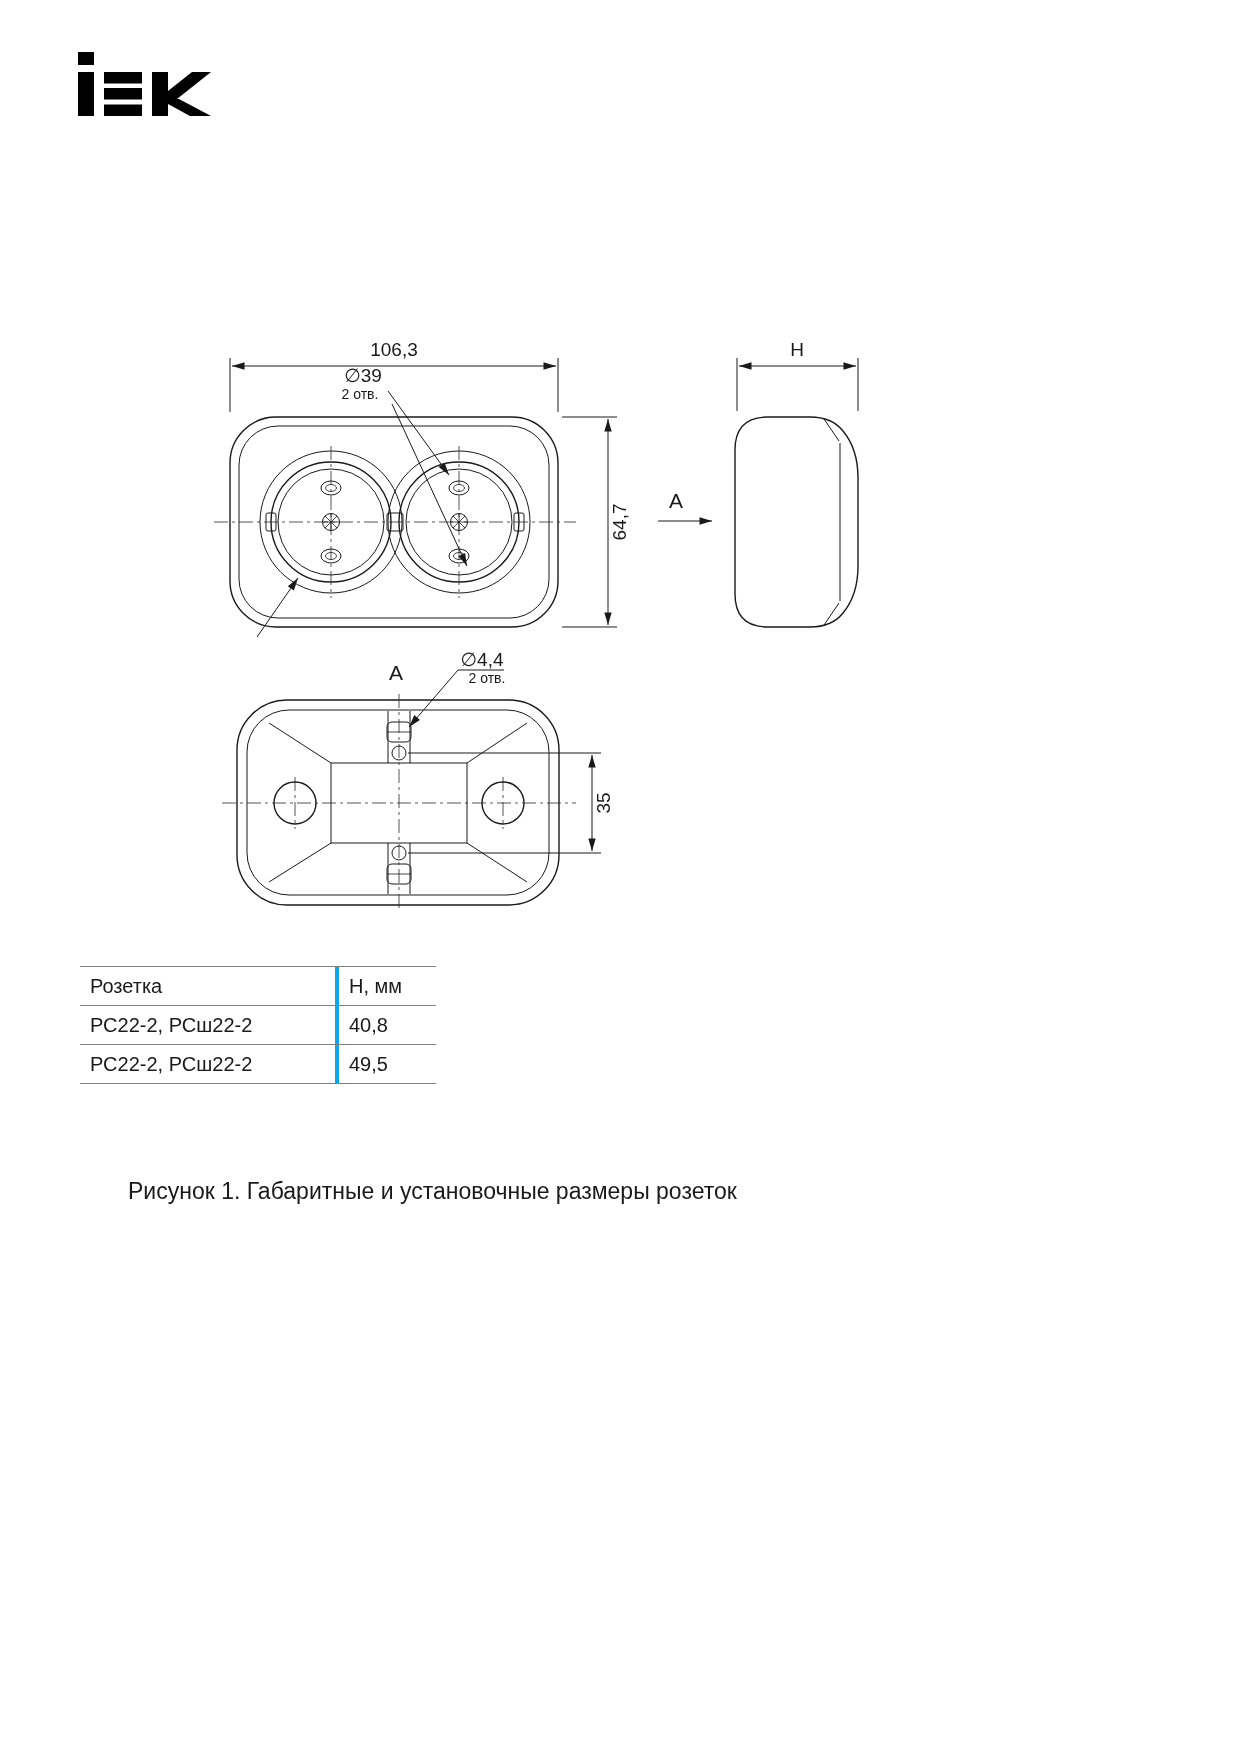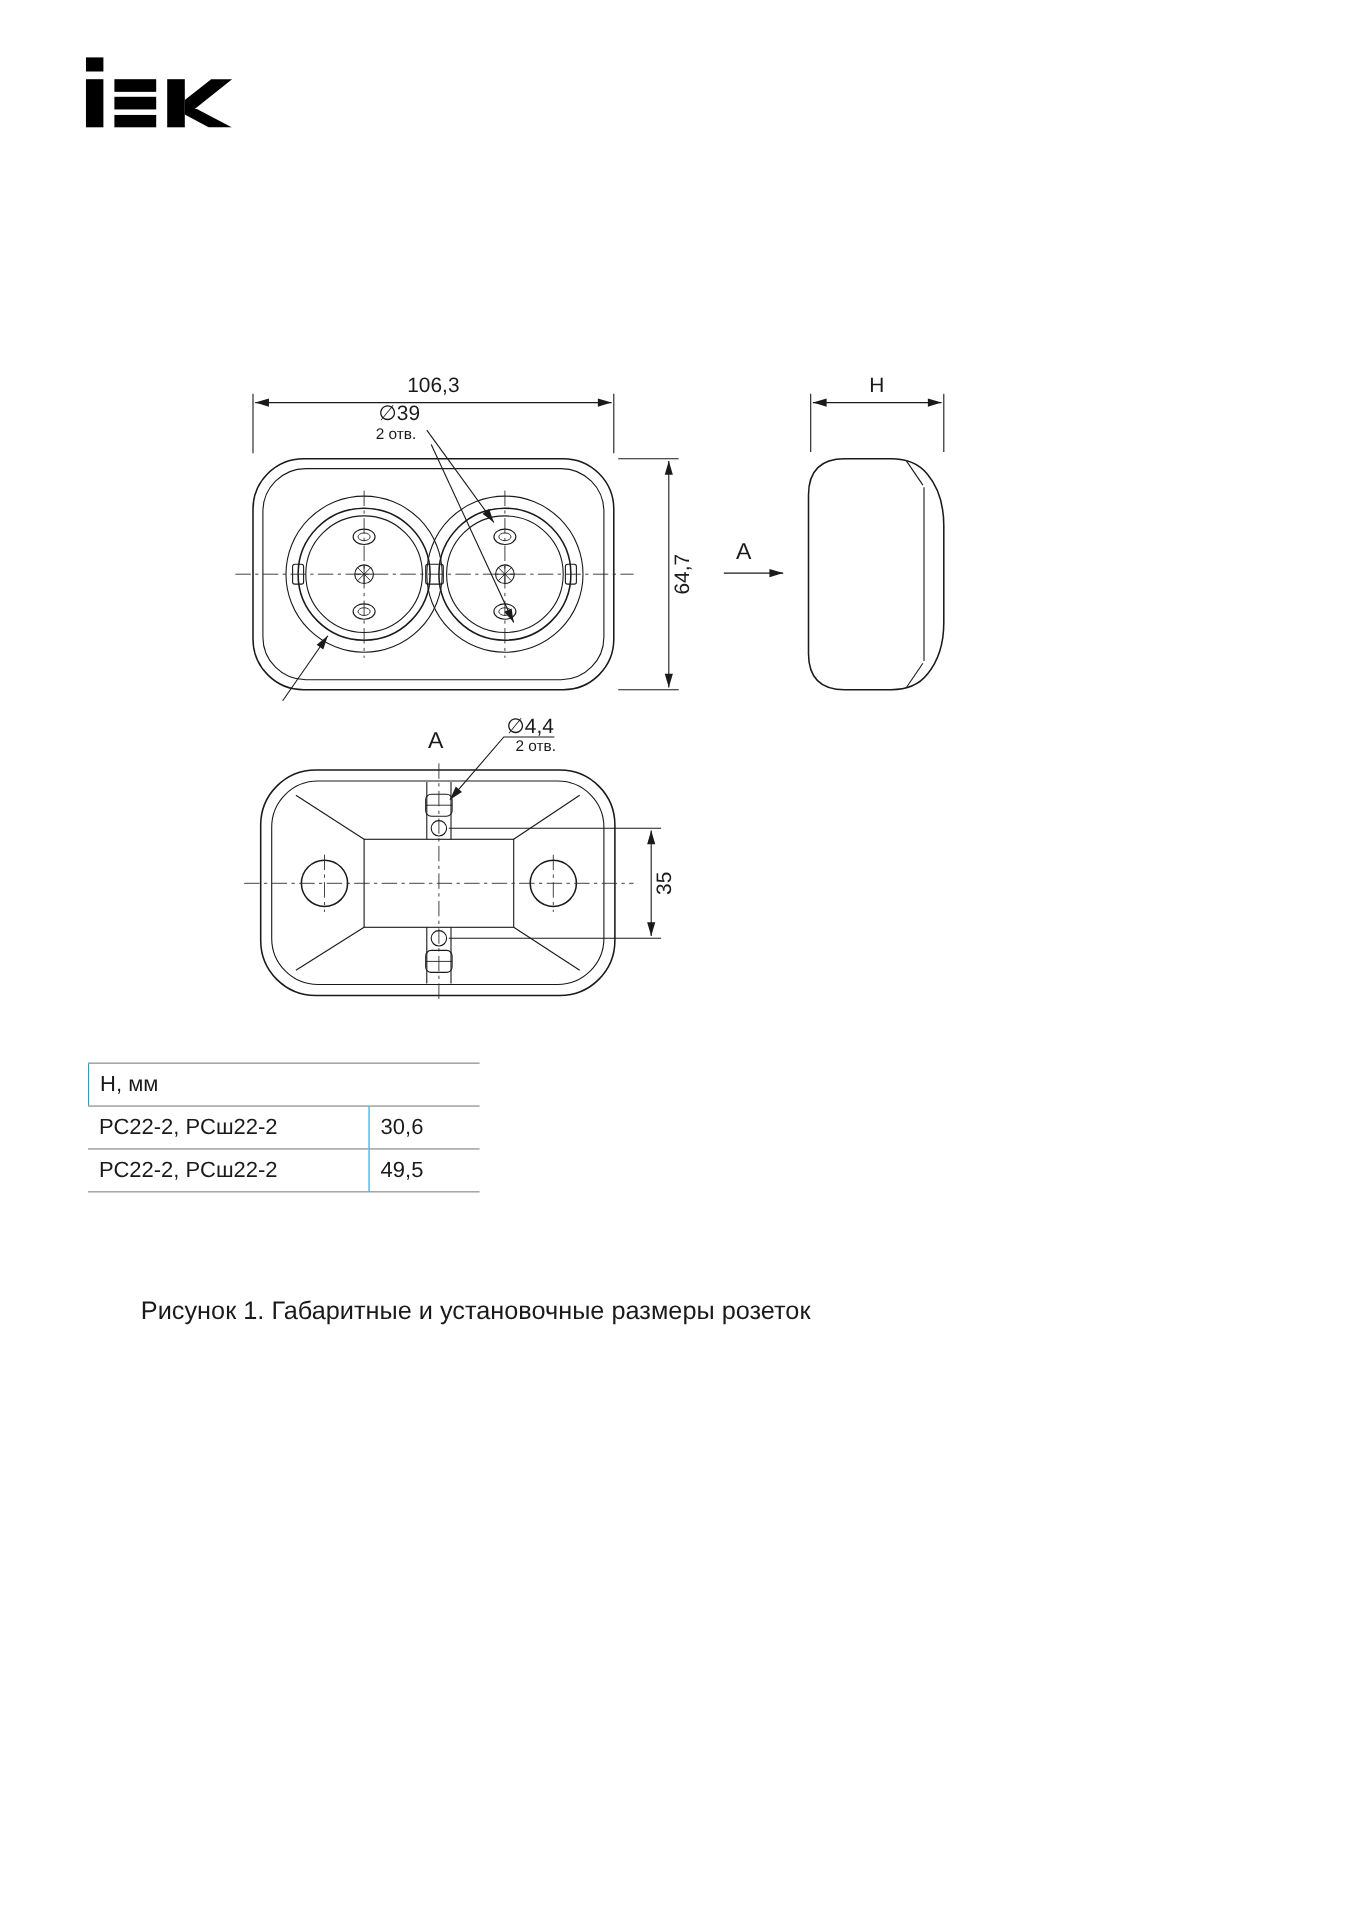--- a/index.html
+++ b/index.html
@@ -15,21 +15,21 @@
   .dim{fill:none;stroke:#1a1a1a;stroke-width:1;}
   .dt{font:19px "Liberation Sans",sans-serif;fill:#1a1a1a;}
   .dts{font:14px "Liberation Sans",sans-serif;fill:#1a1a1a;}
   .vl{font:21px "Liberation Sans",sans-serif;fill:#1a1a1a;}
   
   .dims-table{position:absolute;left:80px;top:966px;width:356px;border-top:1px solid #808080;
               font-size:20px;line-height:1;}
   .t-row{display:flex;border-bottom:1px solid #808080;}
   .t-cell{box-sizing:border-box;padding:9px 10px;}
   .c1{width:255px;}
-  .c2{width:101px;border-left:1px solid #0ea5e9;}
+  .c2{width:101px;border-left:4px solid #0ea5e9;}
   .caption{position:absolute;left:80px;top:1178px;font-size:23px;color:#1a1a1a;margin-left:48px;}
 </style>
 </head>
 <body>
 
 <div class="page">
 
   <svg class="logo" viewBox="0 0 134 64" role="img" aria-label="IEK">
     <g fill="#000000">
       <rect x="0" y="0" width="16" height="13"></rect>
@@ -181,25 +181,26 @@
         <line x1="408" y1="753" x2="601" y2="753" class="dim"></line>
         <line x1="408" y1="853" x2="601" y2="853" class="dim"></line>
         <line x1="592" y1="755" x2="592" y2="851" class="dim" marker-start="url(#arrow)" marker-end="url(#arrow)"></line>
         <text x="610" y="803" text-anchor="middle" class="dt" transform="rotate(-90 610 803)">35</text>
       </g>
     </g>
   </svg>
 
   <div class="dims-table">
     <div class="t-row">
+      <div class="t-cell c1">Розетка</div>
       <div class="t-cell c2">Н, мм</div>
     </div>
     <div class="t-row">
       <div class="t-cell c1">РС22-2, РСш22-2</div>
-      <div class="t-cell c2">30,6</div>
+      <div class="t-cell c2">40,8</div>
     </div>
     <div class="t-row">
       <div class="t-cell c1">РС22-2, РСш22-2</div>
       <div class="t-cell c2">49,5</div>
     </div>
   </div>
 
   <div class="caption">Рисунок 1. Габаритные и установочные размеры розеток</div>
 
 </div>

